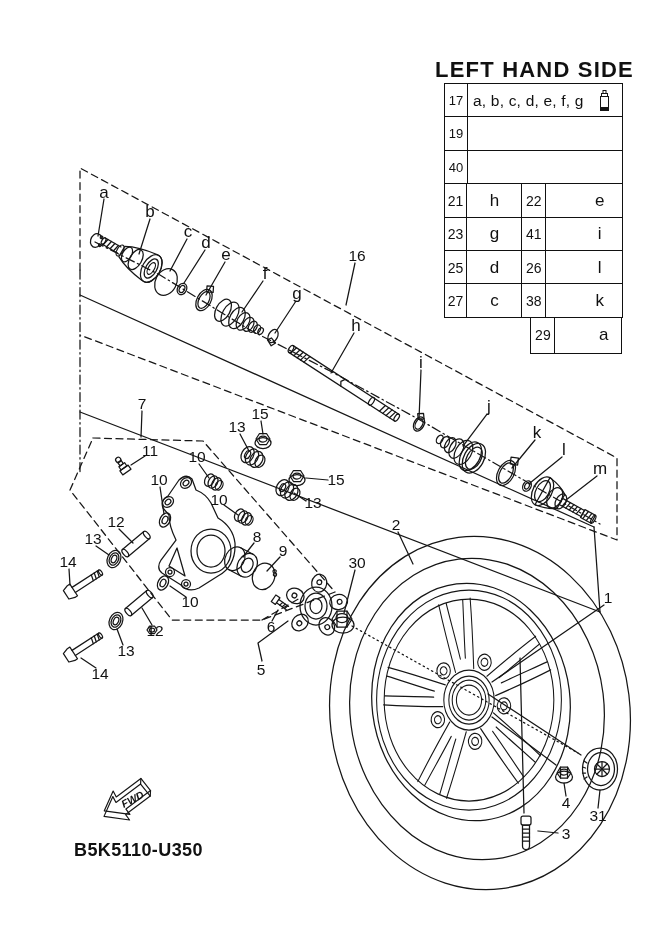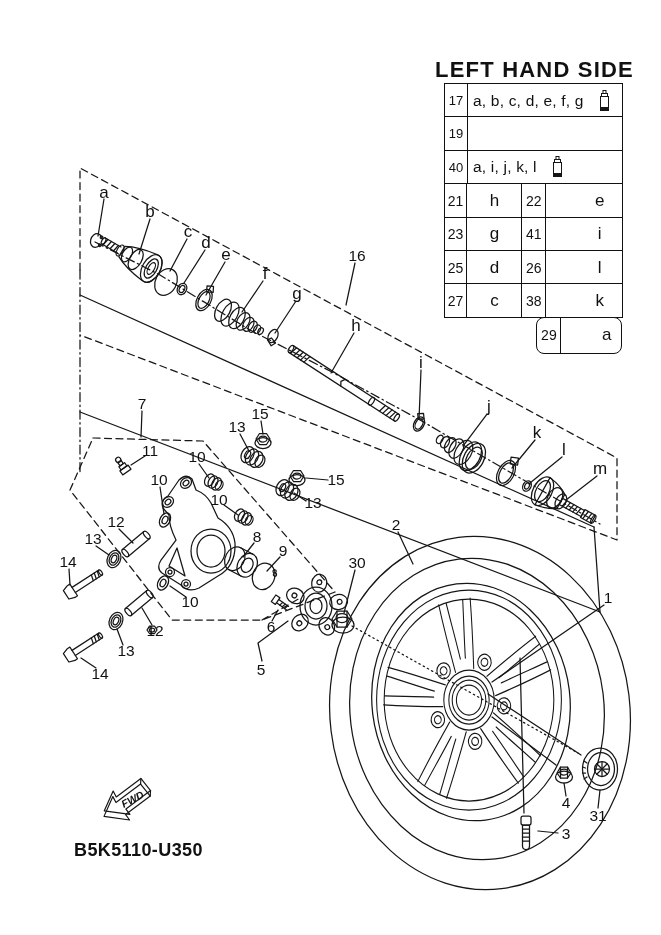--- a/index.html
+++ b/index.html
@@ -525,31 +525,20 @@
               <rect x="2.5" y="17.5" width="8" height="3" fill="#161616"></rect>
             </g>
           </svg>
       </div>
     </div>
     <div class="t-row">
       <div class="t-num">19</div>
     </div>
     <div class="t-row">
       <div class="t-num">40</div>
-      <div class="t-items">
-          <span>a, i, j, k, l</span>
-        <svg class="tube" width="13" height="22" viewBox="0 0 13 22">
-            <g stroke="#161616" fill="#fff" stroke-width="1">
-              <rect x="5" y="0.5" width="3" height="3"></rect>
-              <rect x="3.5" y="3.5" width="6" height="3"></rect>
-              <rect x="2.5" y="6.5" width="8" height="11"></rect>
-              <rect x="2.5" y="17.5" width="8" height="3" fill="#161616"></rect>
-            </g>
-          </svg>
-      </div>
     </div>
 
     <div class="pair-row">
       <div class="half l">
           <div class="p-num">21</div>
           <div class="p-val">h</div>
         </div>
       <div class="half r">
           <div class="p-num">22</div>
           <div class="p-val">e</div>
@@ -579,21 +568,21 @@
       <div class="half l">
           <div class="p-num">27</div>
           <div class="p-val">c</div>
         </div>
       <div class="half r">
           <div class="p-num">38</div>
           <div class="p-val">k</div>
         </div>
     </div>
     <div class="pair-row tail">
-      <div class="half r" style="margin-left:8px; height:37px;border-radius:8px;">
+      <div class="half r" style="margin-left:2px; height:37px;">
           <div class="p-num">29</div>
           <div class="p-val">a</div>
         </div>
     </div>
   </div>
 
   <div class="code">B5K5110-U350</div>
 </div>
 
 </body></html>

